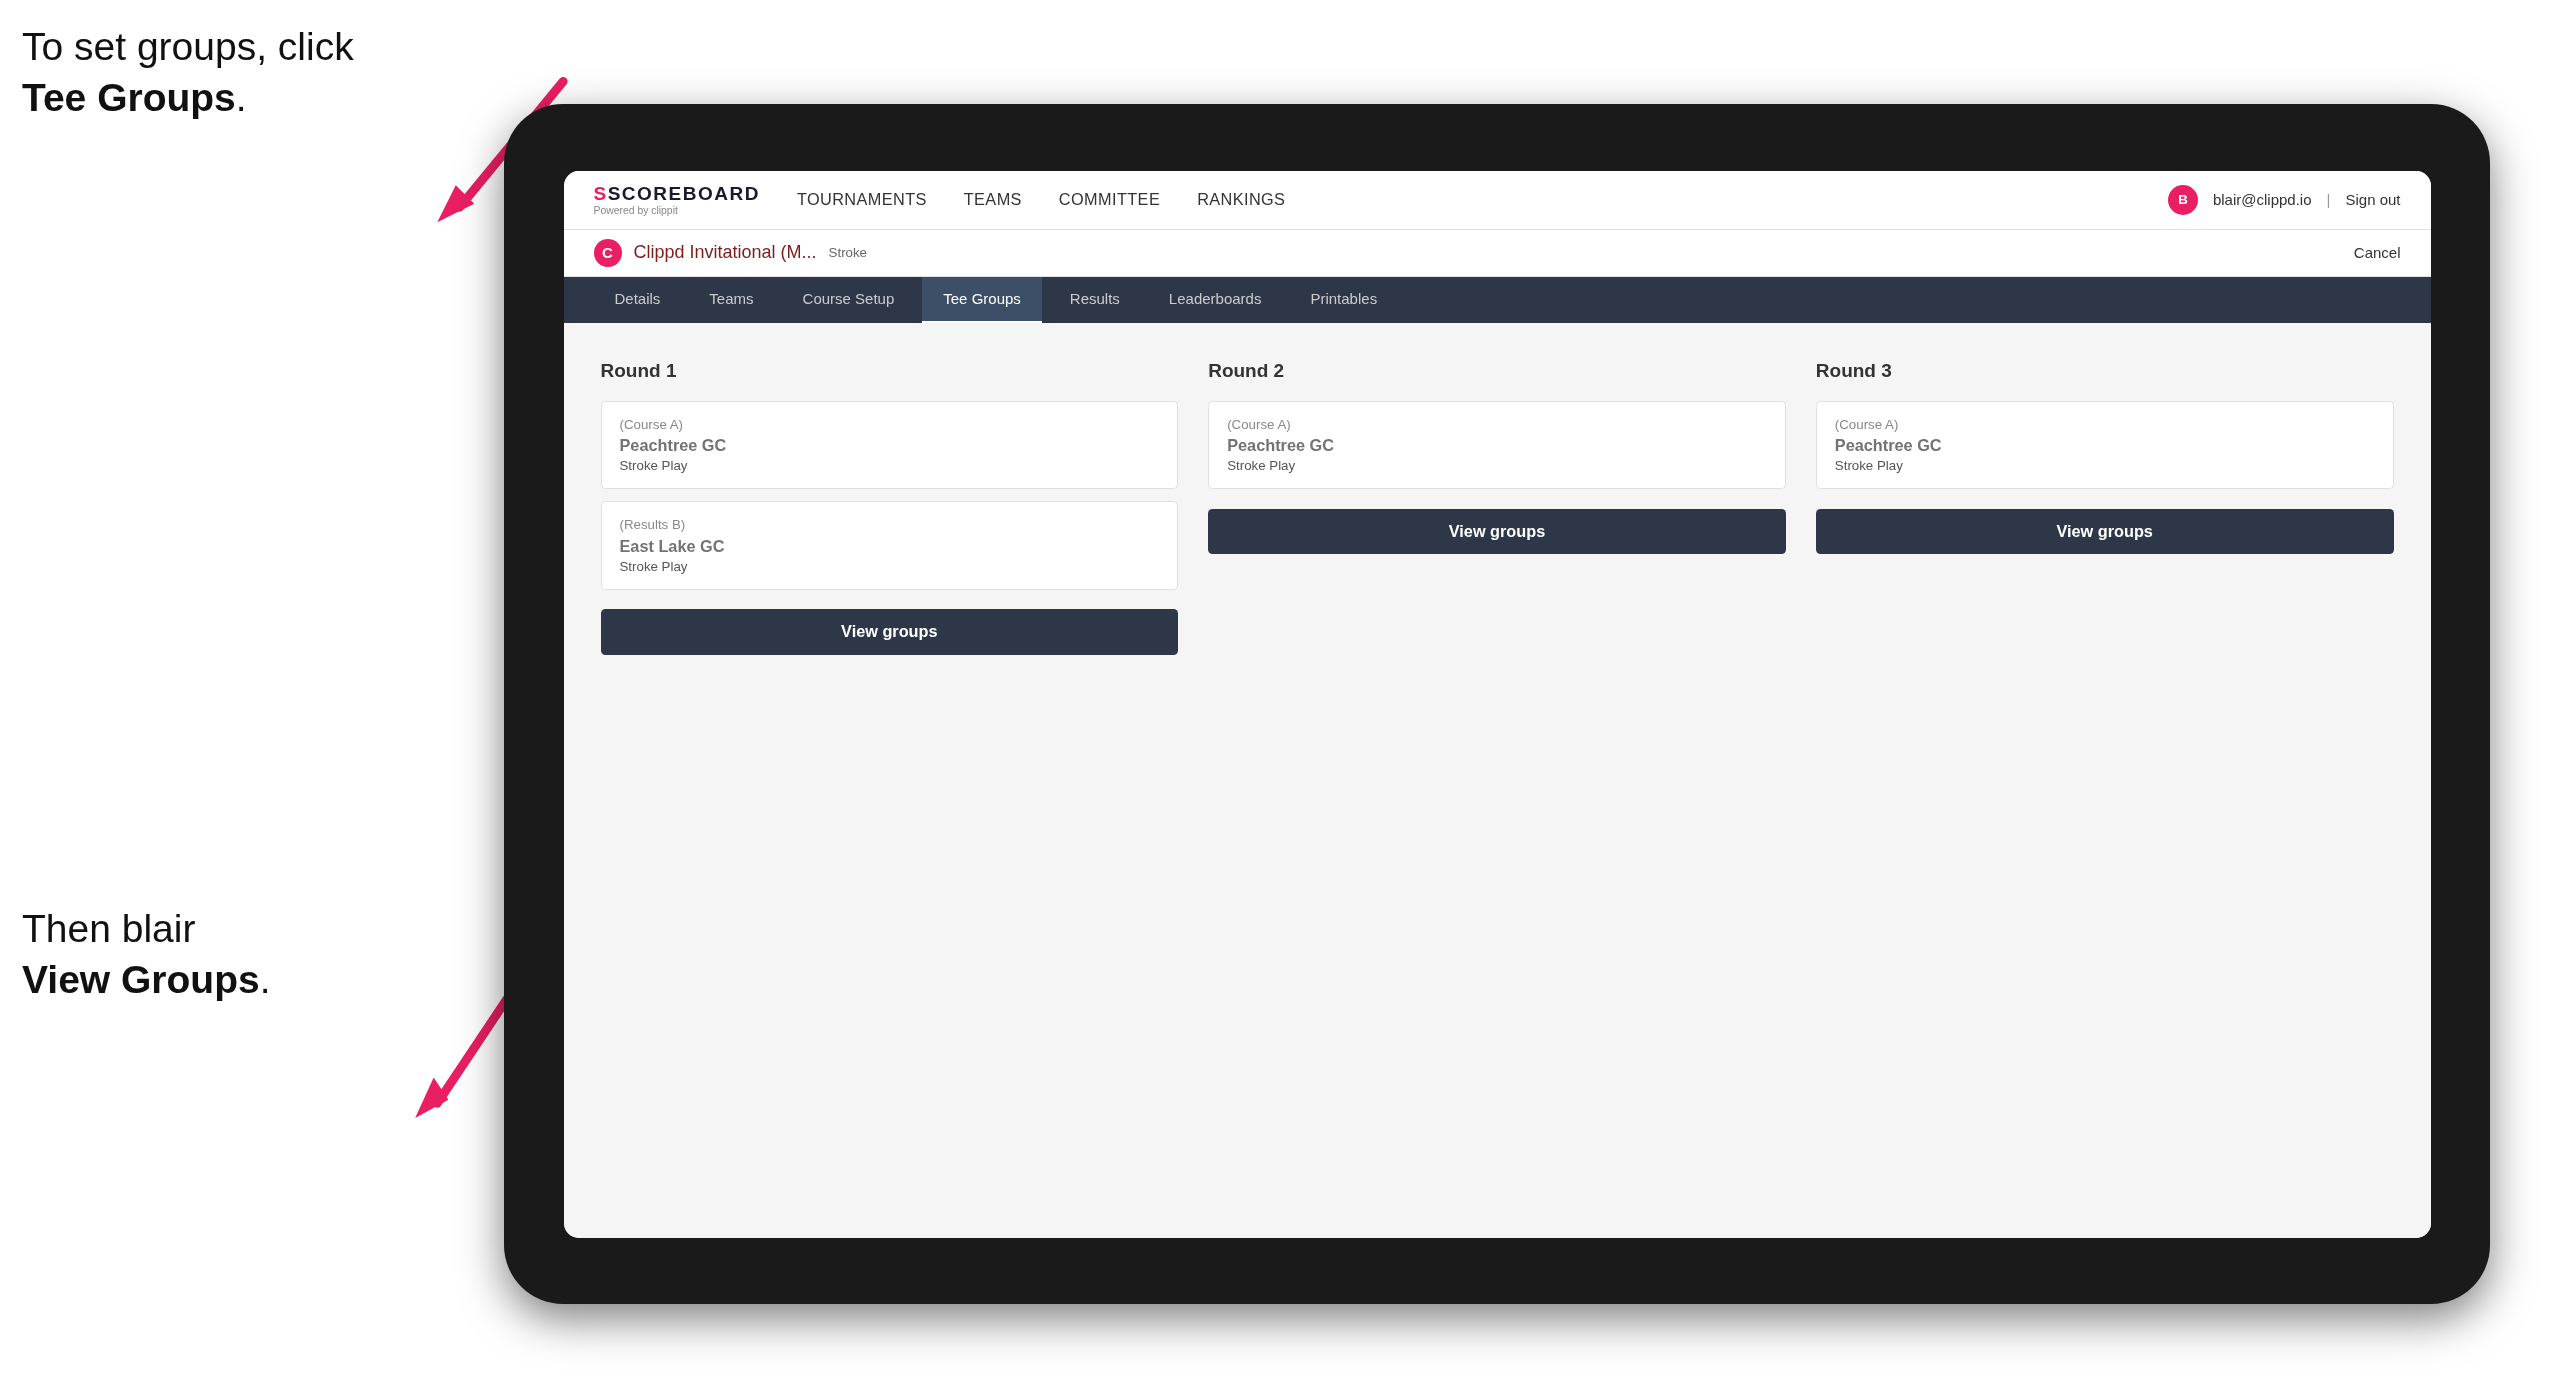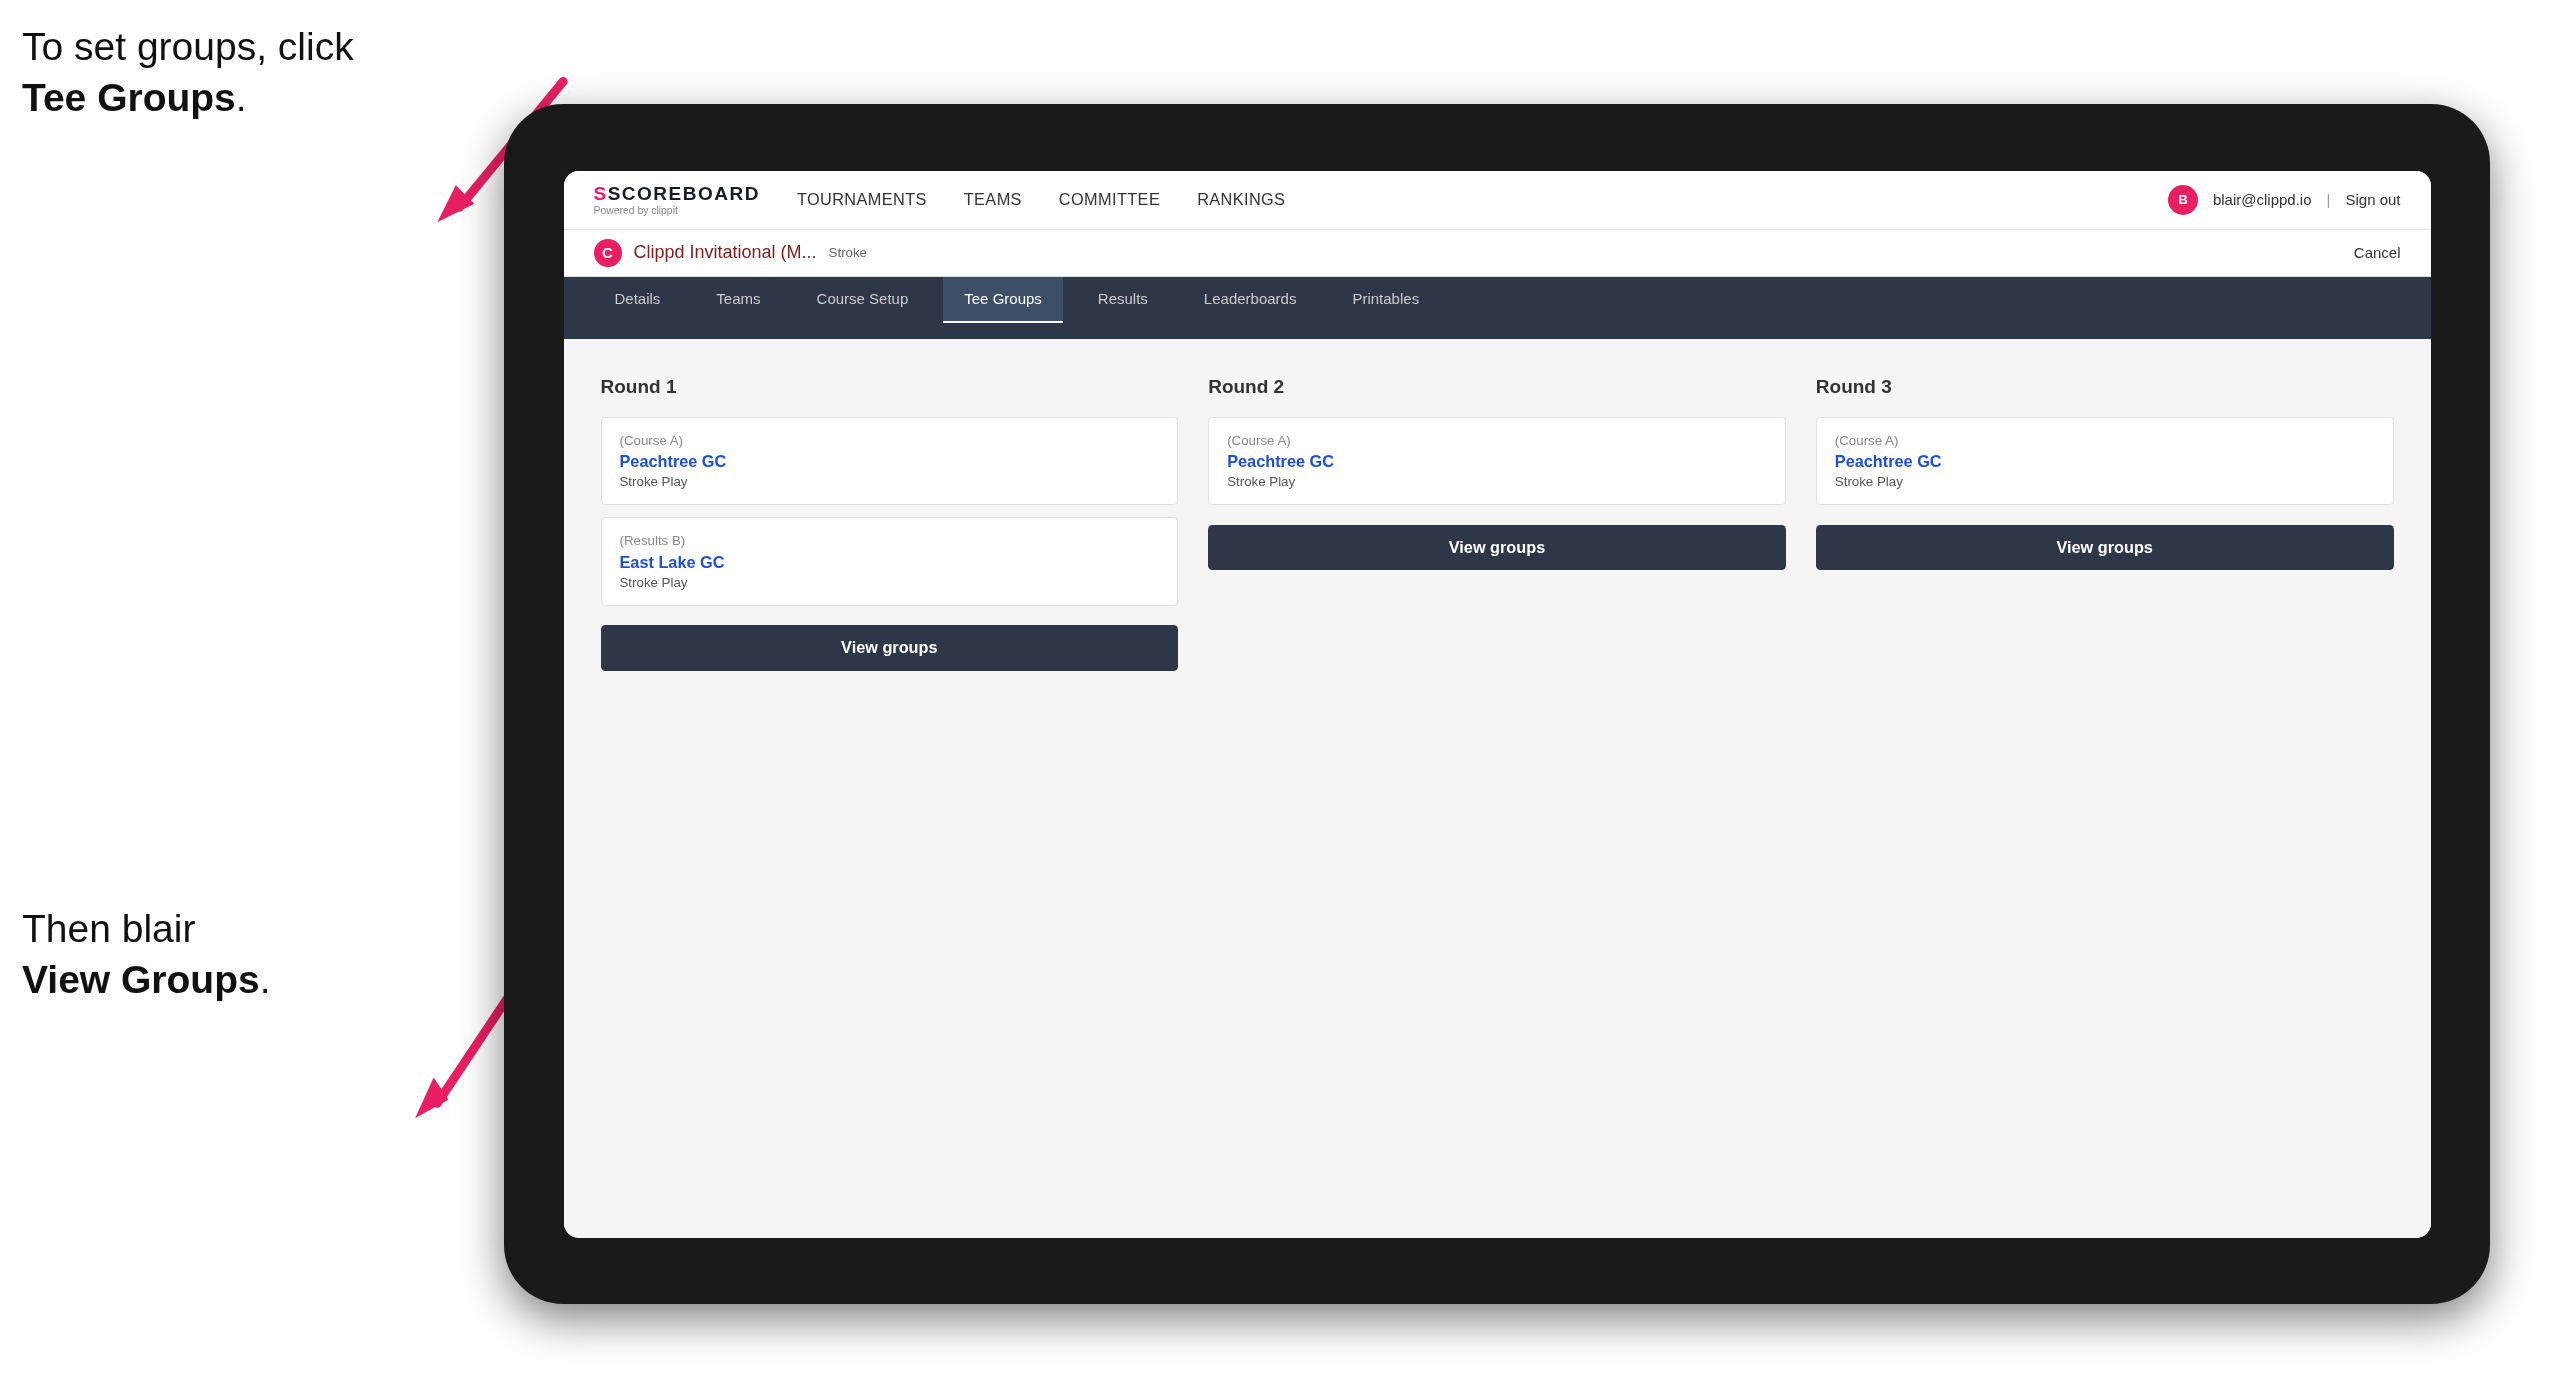--- a/index.html
+++ b/index.html
@@ -192,25 +192,25 @@
 
     .cancel-btn {
       font-size: 15px;
       color: #333;
       cursor: pointer;
     }
 
     
     .tab-nav {
       background: #2d3748;
-      height: 62px;
-      display: flex;
-      align-items: flex-start;
+      height: 46px;
+      display: flex;
+      align-items: flex-end;
       padding: 0 30px;
-      gap: 14px;
+      gap: 7px;
     }
 
     .tab-item {
       padding: 0 21px;
       height: 46px;
       display: flex;
       align-items: center;
       font-size: 15px;
       color: #ccc;
       cursor: pointer;
@@ -257,21 +257,21 @@
     }
 
     .course-label {
       font-size: 13.3px;
       color: #888;
       margin-bottom: 4.4px;
     }
     .course-name {
       font-size: 16.3px;
       font-weight: 700;
-      color: #1d4ed8;
+      color: #737373;
       margin-bottom: 3px;
     }
     .course-type {
       font-size: 13.3px;
       color: #555;
     }
 
     .view-groups-btn {
       background: #2d3748;
       color: #ffffff;

